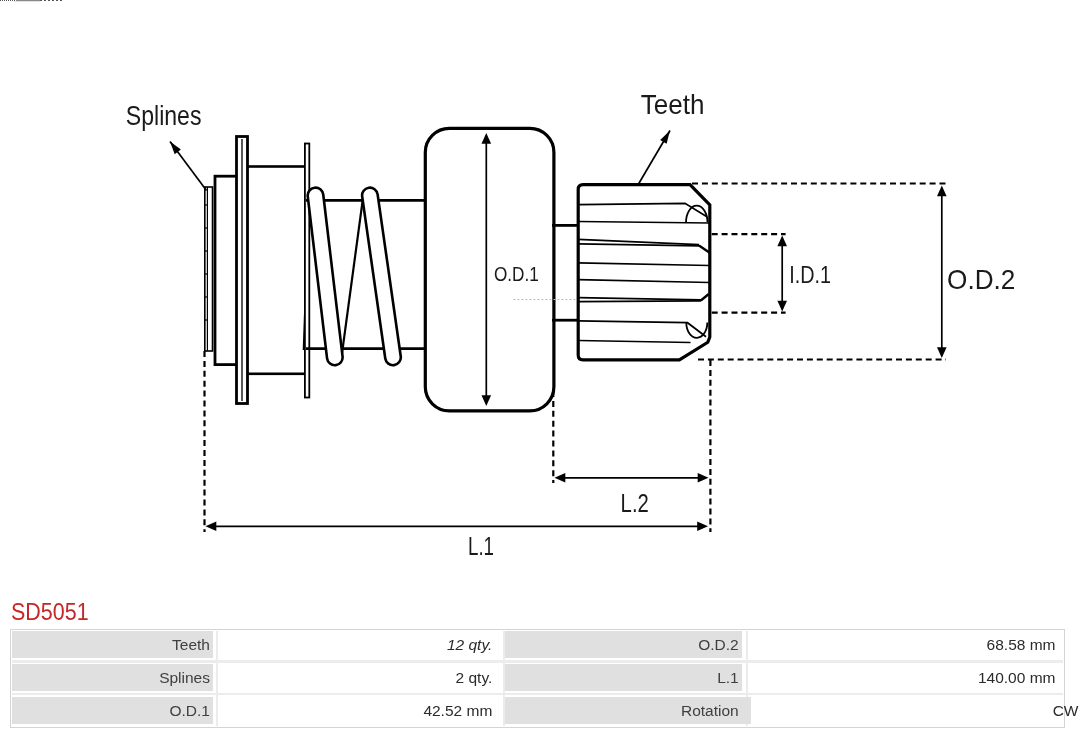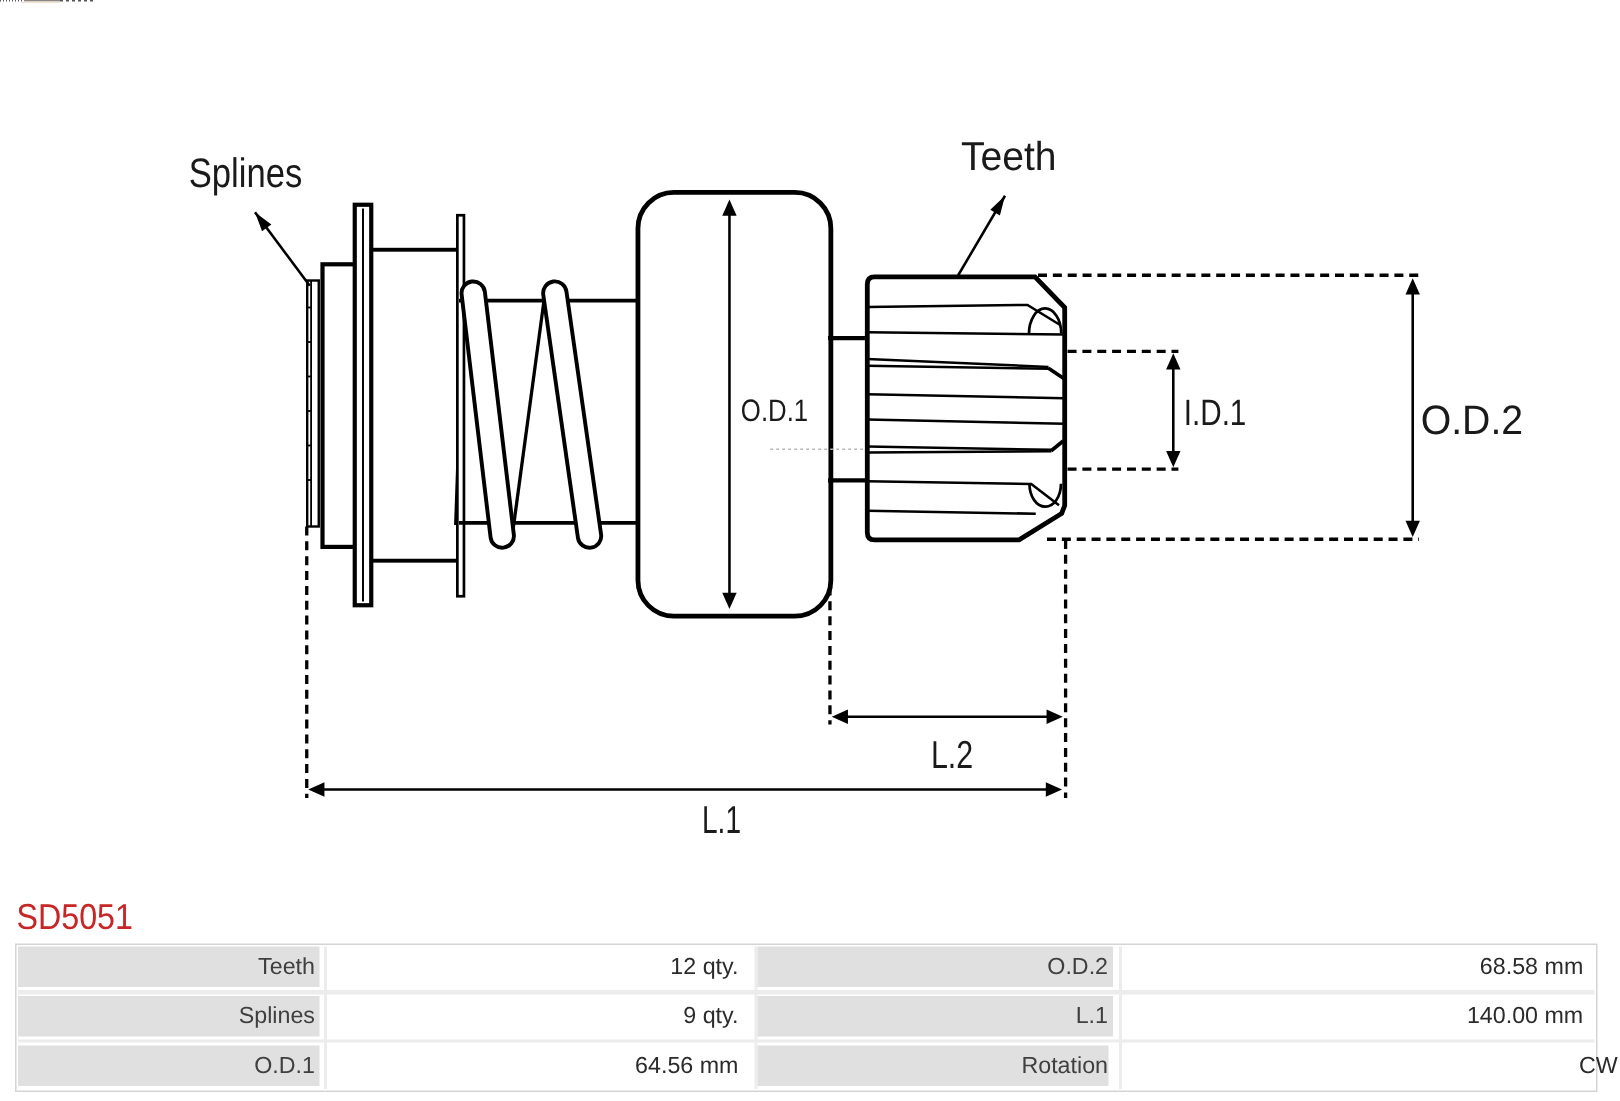--- a/index.html
+++ b/index.html
@@ -129,24 +129,24 @@
   <div class="fh" style="top:30.9px;"></div>
   <div class="fh" style="top:63.6px;"></div>
   <div class="fv" style="left:205.2px;"></div>
   <div class="fv" style="left:491.5px;"></div>
   <div class="fv" style="left:734.9px;"></div>
 
   <div class="cell gl" style="left:1.3px;top:1px;width:197.7px;padding-right:3.5px;">Teeth</div>
   <div class="cell gl" style="left:1.3px;top:34.2px;width:197.7px;padding-right:3.5px;">Splines</div>
   <div class="cell gl" style="left:1.3px;top:67.4px;width:197.7px;padding-right:3.5px;">O.D.1</div>
 
-  <div class="cell vv" style="left:205px;top:1px;width:276.3px;padding-right:6.5px;">12 qty.</div>
-  <div class="cell vv" style="left:205px;top:34.2px;width:276.3px;padding-right:6.5px;">9 qty.</div>
-  <div class="cell vv" style="left:205px;top:67.4px;width:276.3px;padding-right:6.5px;">64.56 mm</div>
+  <div class="cell vv" style="left:205px;top:1px;width:276.3px;padding-right:6.5px;font-style:italic;">12 qty.</div>
+  <div class="cell vv" style="left:205px;top:34.2px;width:276.3px;padding-right:6.5px;">2 qty.</div>
+  <div class="cell vv" style="left:205px;top:67.4px;width:276.3px;padding-right:6.5px;">42.52 mm</div>
 
   <div class="cell gl" style="left:494px;top:1px;width:233.7px;padding-right:3.5px;">O.D.2</div>
   <div class="cell gl" style="left:494px;top:34.2px;width:233.7px;padding-right:3.5px;">L.1</div>
-  <div class="cell gl" style="left:494px;top:67.4px;width:233.7px;padding-right:0;">Rotation</div>
+  <div class="cell gl" style="left:494px;top:67.4px;width:233.7px;padding-right:12px;">Rotation</div>
 
   <div class="cell vv" style="left:737px;top:1px;width:307.5px;padding-right:6.5px;">68.58 mm</div>
   <div class="cell vv" style="left:737px;top:34.2px;width:307.5px;padding-right:6.5px;">140.00 mm</div>
   <div class="cell vv" style="left:737px;top:67.4px;width:307.5px;padding-right:6.5px;padding-left:23px;">CW</div>
 </div>
 
 </body></html>

